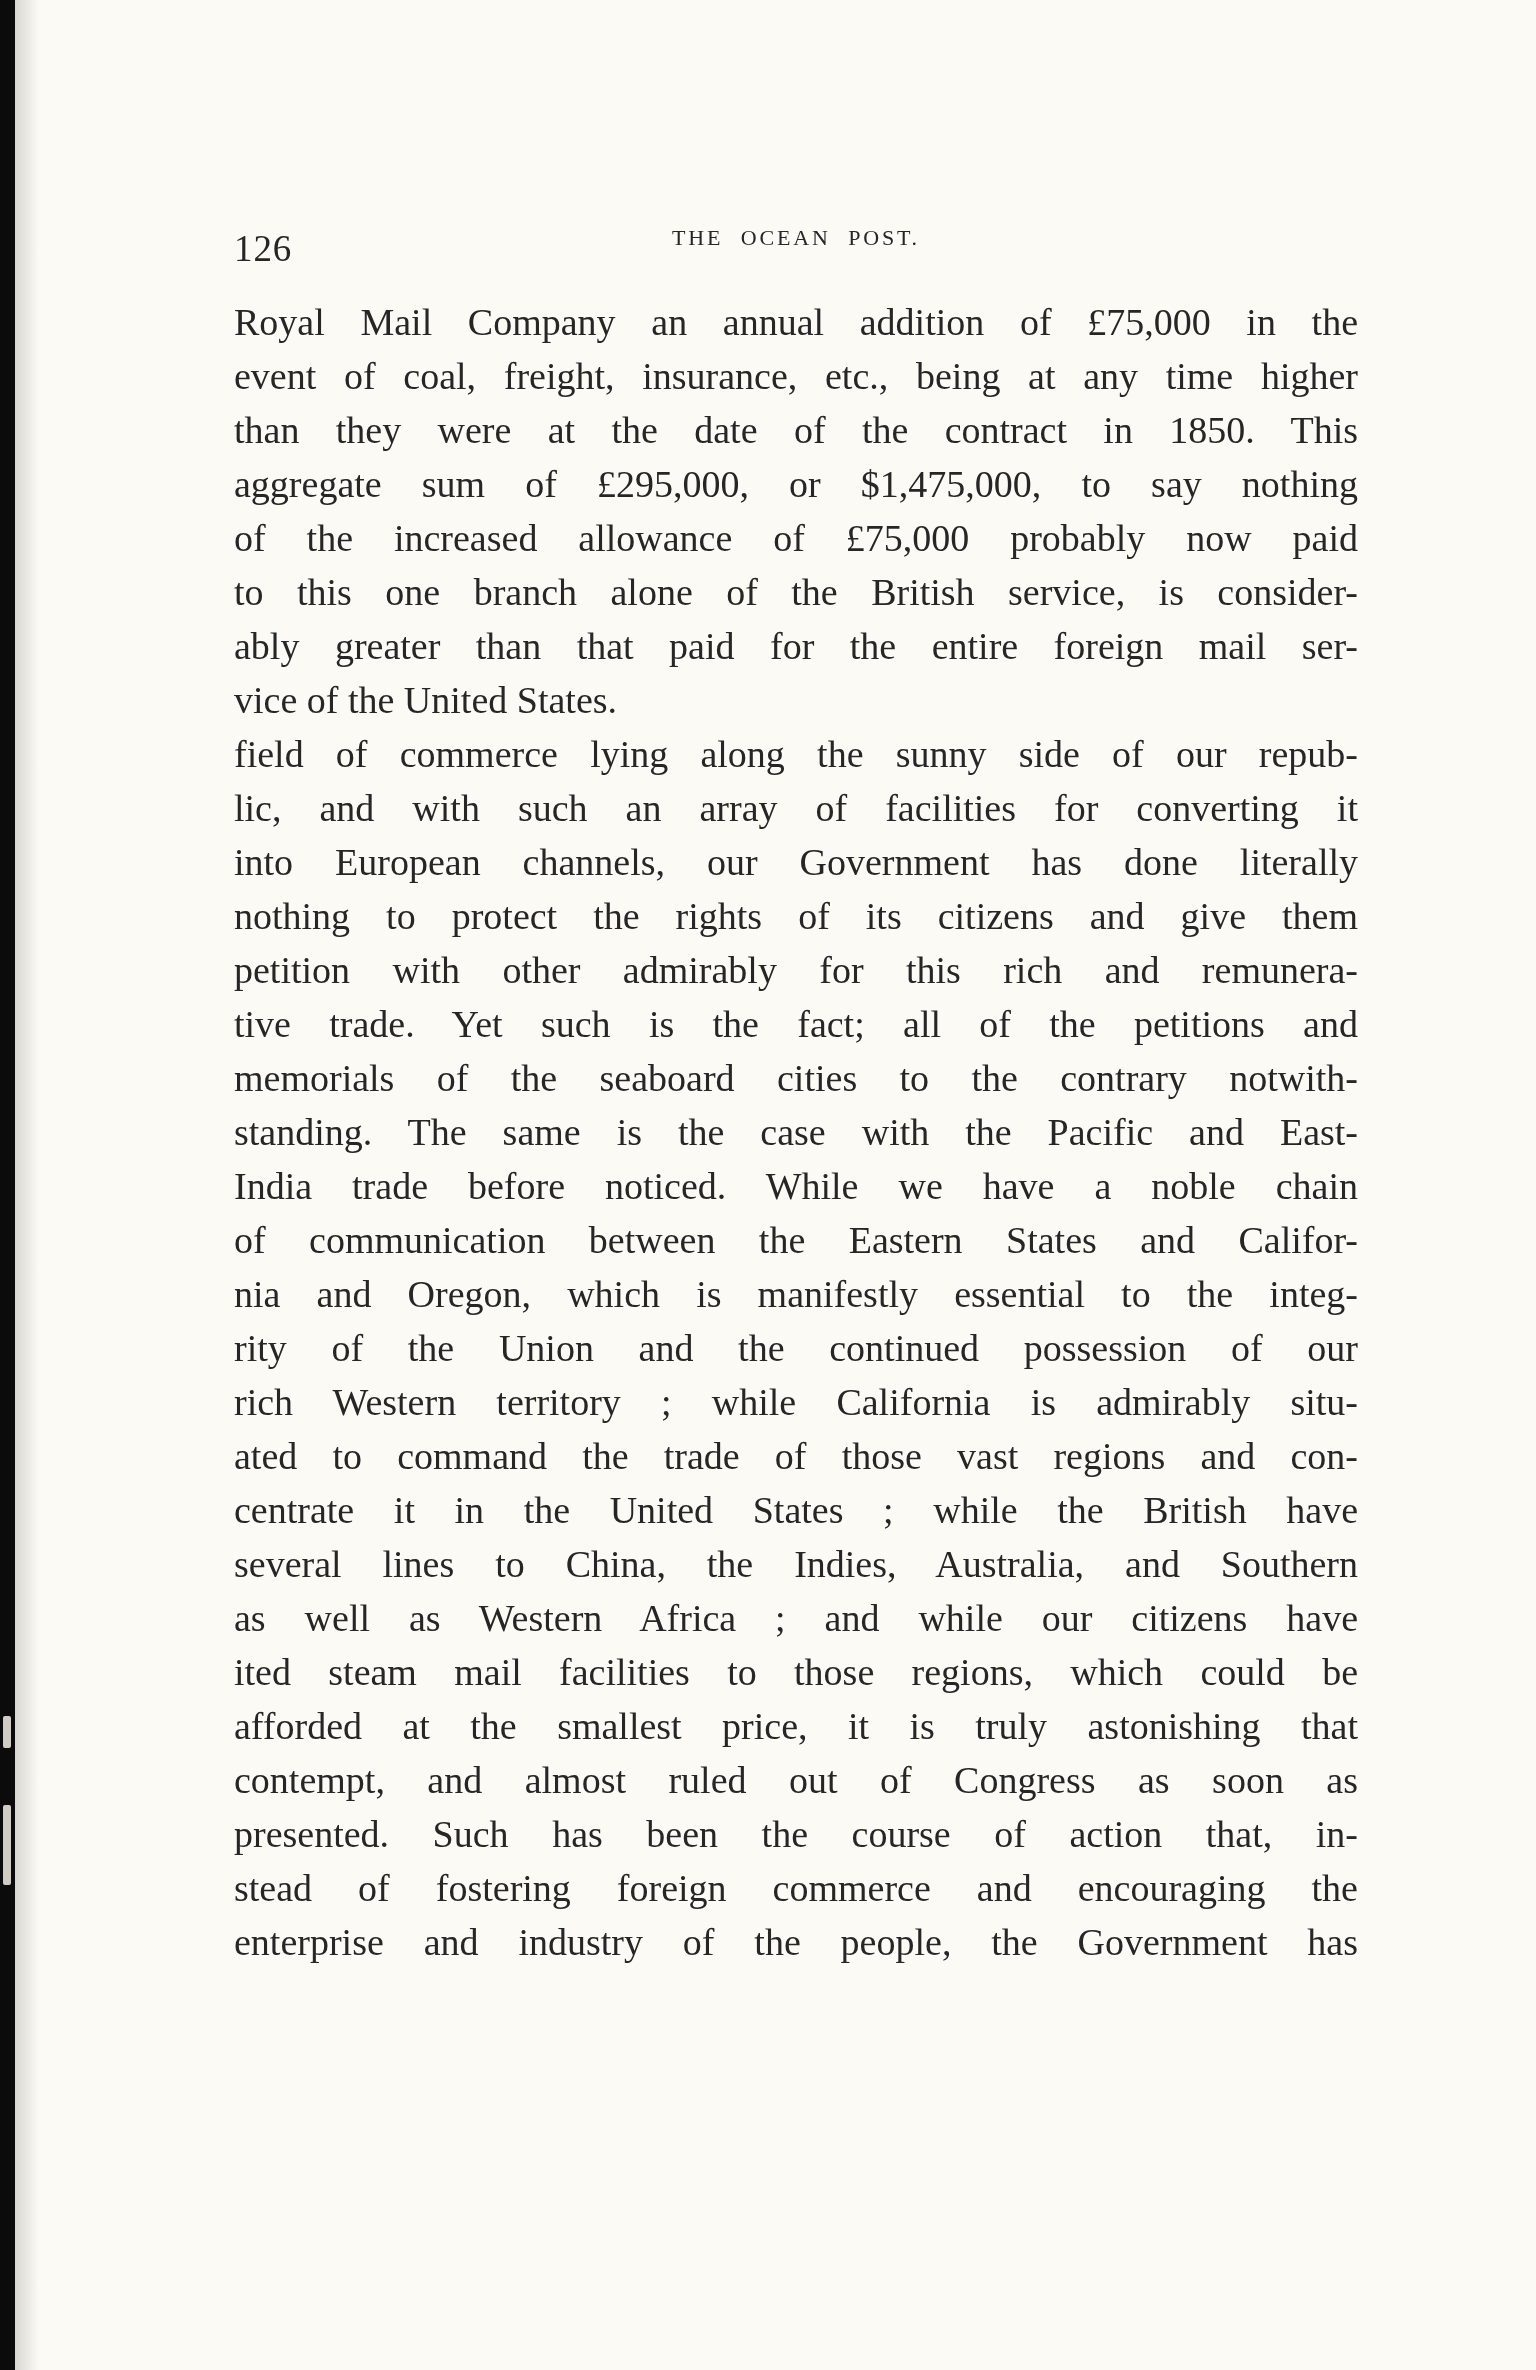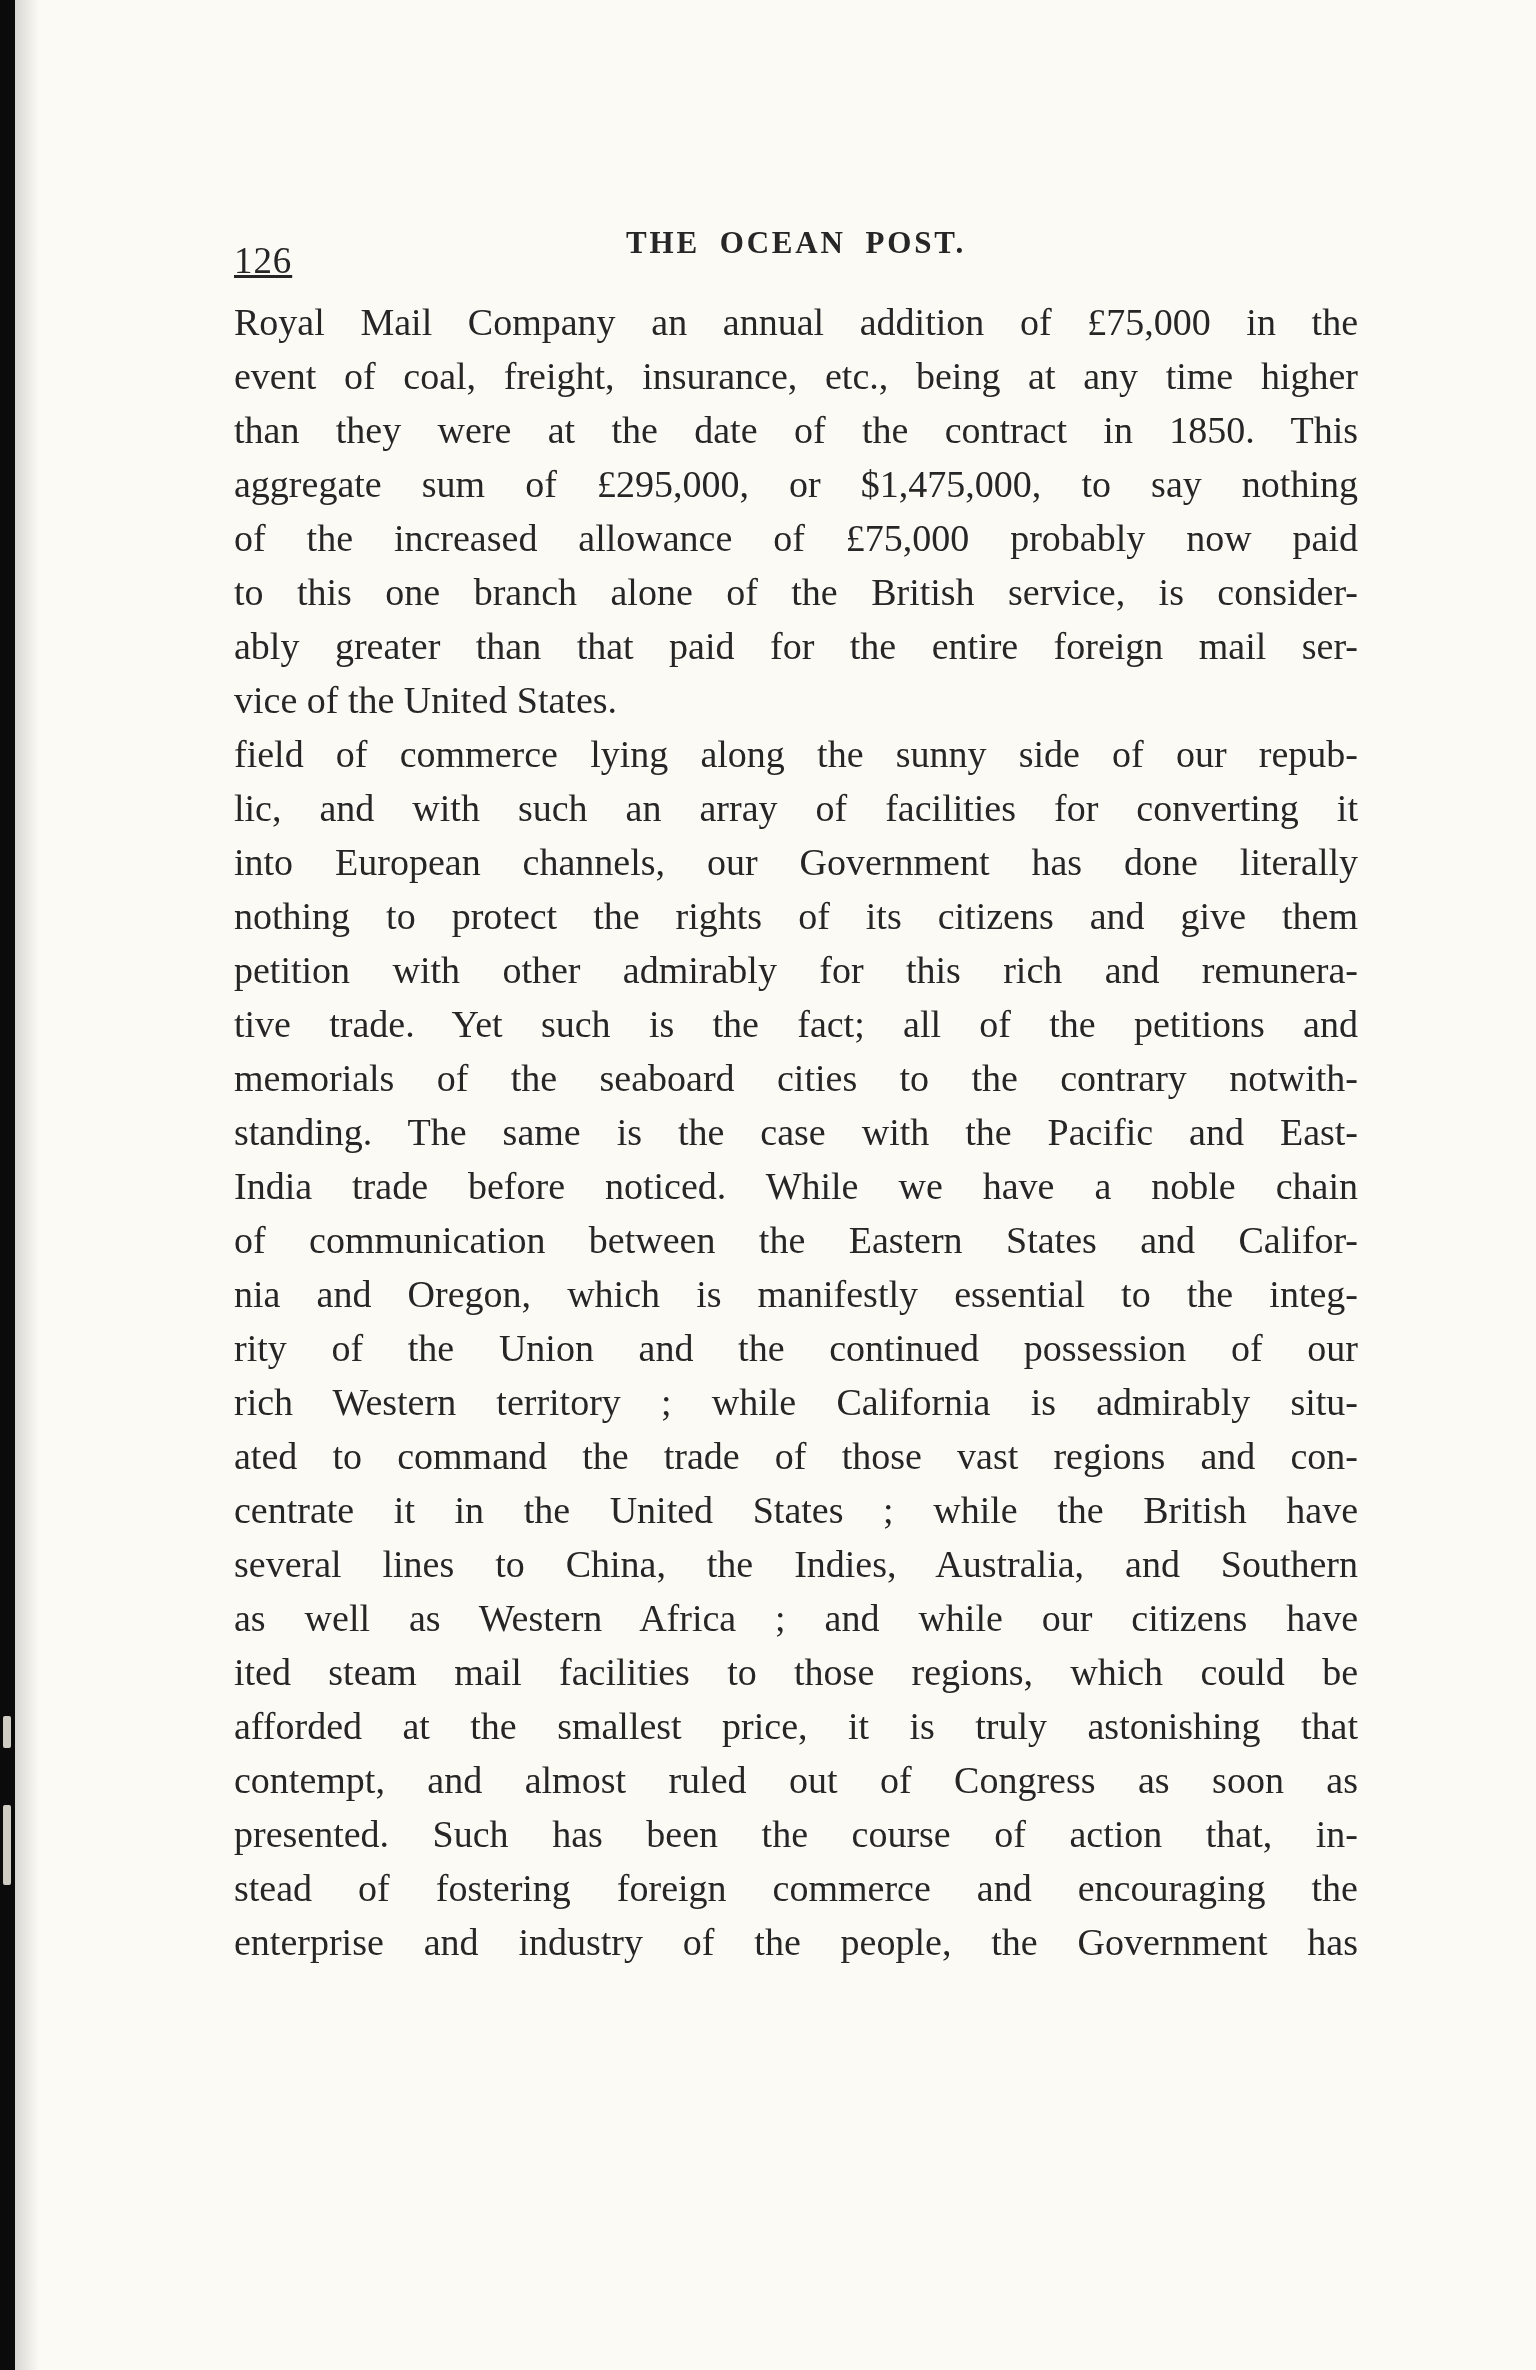--- a/index.html
+++ b/index.html
@@ -48,32 +48,30 @@
 
   .page-header {
     position: absolute;
     top: 219px;
     left: 234px;
     width: 1124px;
     height: 48px;
   }
   .page-number {
     position: absolute;
-    left: 0; top: 20px;
+    left: 0; top: 8px;
     font-size: 37px;
     letter-spacing: 0.9px;
-    text-decoration: underline;
   }
   .running-title {
     text-align: center;
-    font-size: 31px;
+    font-size: 22px;
     letter-spacing: 2.8px;
     padding-top: 5.6px;
     word-spacing: 9.3px;
-    font-weight: bold;
   }
 
   .text-block {
     position: absolute;
     top: 295px;
     left: 234px;
     width: 1124px;
     font-size: 38px;
     line-height: 54px;
     color: var(--ink);

